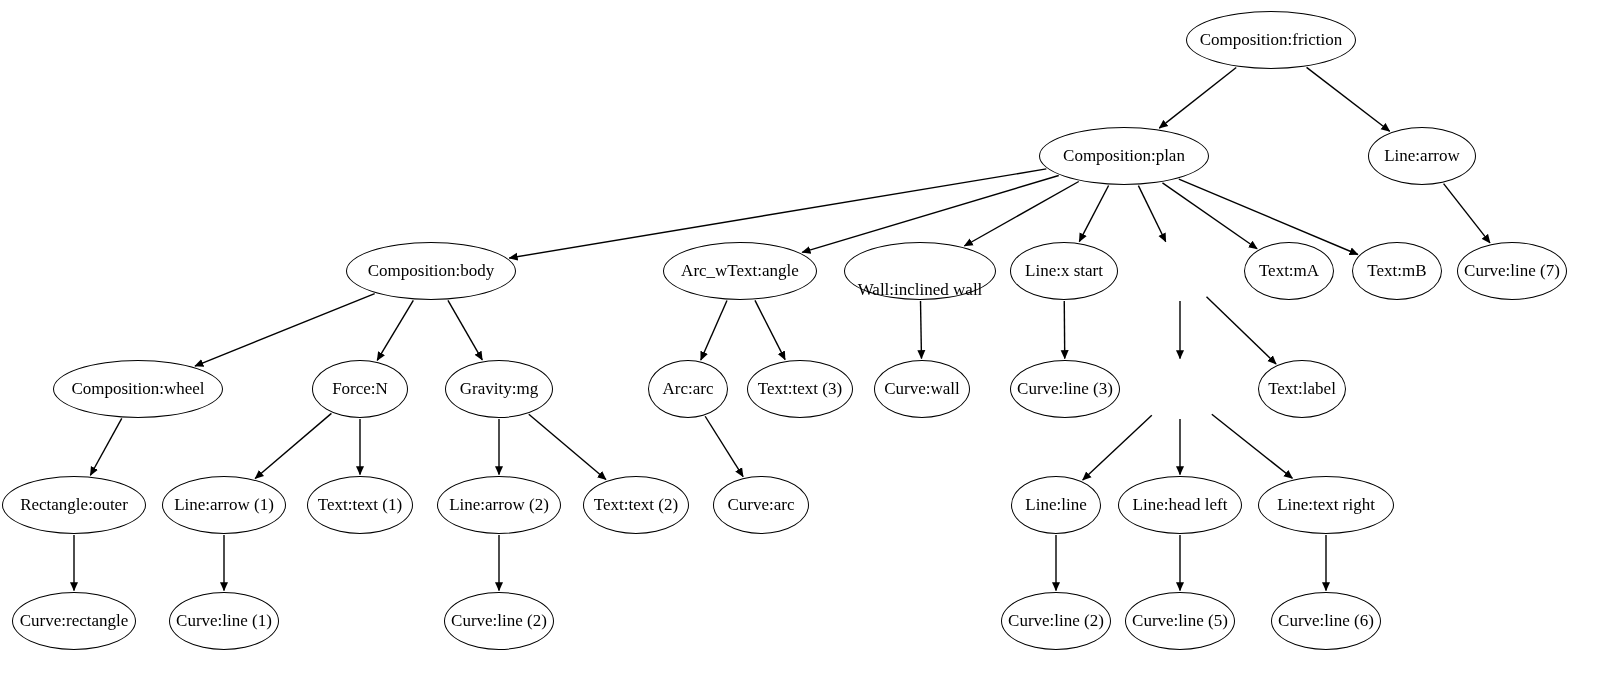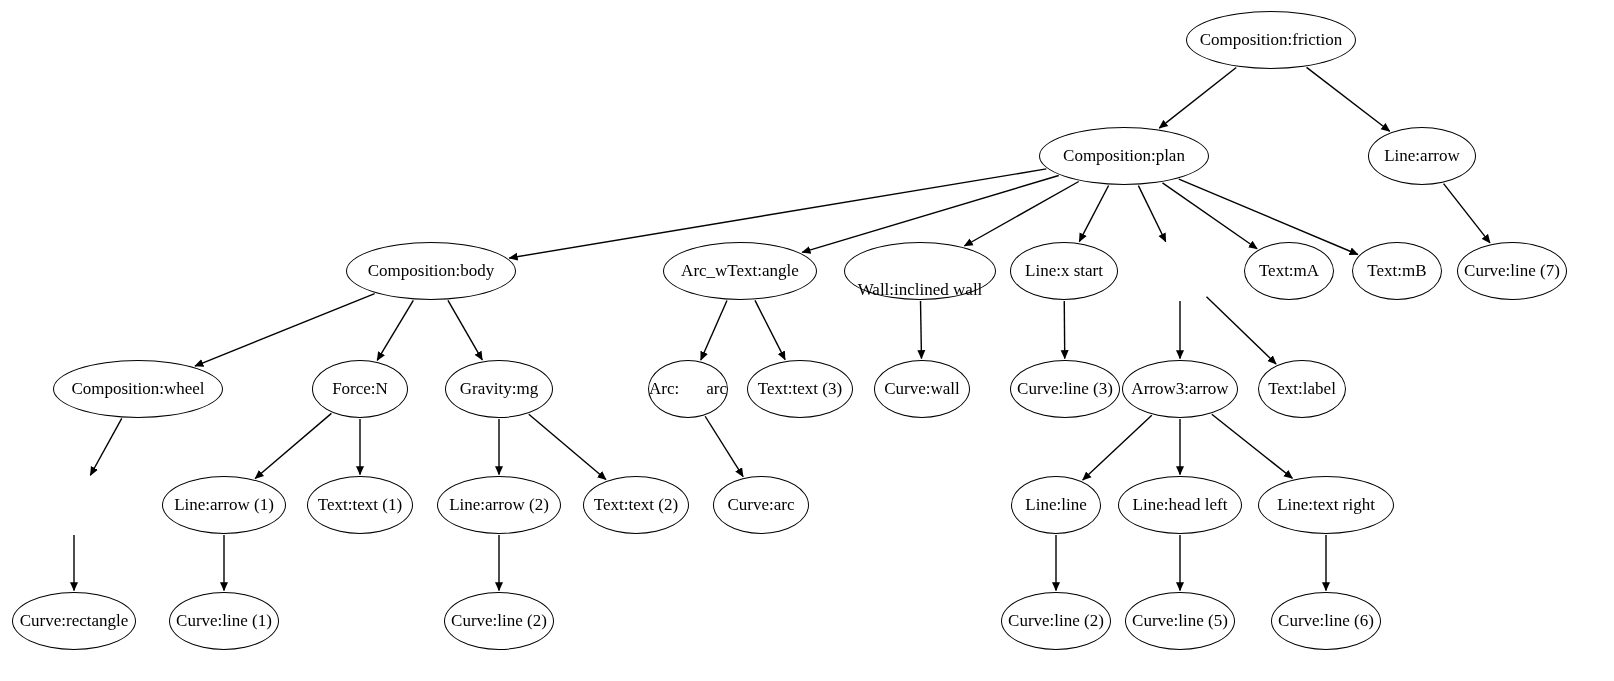--- a/index.html
+++ b/index.html
@@ -140,43 +140,43 @@
         <span class="ln">wheel</span>
       </div>
       <div class="node" style="left: 312px; top: 360px; width: 96px; height: 58px;">
         <span class="ln">Force:</span>
         <span class="ln">N</span>
       </div>
       <div class="node" style="left: 445px; top: 360px; width: 108px; height: 58px;">
         <span class="ln">Gravity:</span>
         <span class="ln">mg</span>
       </div>
-      <div class="node" style="left: 648px; top: 360px; width: 80px; height: 58px; justify-content: space-between;">
+      <div class="node" style="left: 648px; top: 360px; width: 80px; height: 58px;">
         <span class="ln">Arc:</span>
         <span class="ln">arc</span>
       </div>
       <div class="node" style="left: 747px; top: 360px; width: 106px; height: 58px;">
         <span class="ln">Text:</span>
         <span class="ln">text (3)</span>
       </div>
       <div class="node" style="left: 874px; top: 360px; width: 96px; height: 58px;">
         <span class="ln">Curve:</span>
         <span class="ln">wall</span>
       </div>
       <div class="node" style="left: 1010px; top: 360px; width: 110px; height: 58px;">
         <span class="ln">Curve:</span>
         <span class="ln">line (3)</span>
       </div>
-      <div class="node" style="left: 1122px; top: 360px; width: 116px; height: 58px;">
-        <span class="ln">Arrow3:</span>
-        <span class="ln">arrow</span>
-      </div>
       <div class="node" style="left: 1258px; top: 360px; width: 88px; height: 58px;">
         <span class="ln">Text:</span>
         <span class="ln">label</span>
+      </div>
+      <div class="node" style="left: 2px; top: 476px; width: 144px; height: 58px;">
+        <span class="ln">Rectangle:</span>
+        <span class="ln">outer</span>
       </div>
       <div class="node" style="left: 162px; top: 476px; width: 124px; height: 58px;">
         <span class="ln">Line:</span>
         <span class="ln">arrow (1)</span>
       </div>
       <div class="node" style="left: 307px; top: 476px; width: 106px; height: 58px;">
         <span class="ln">Text:</span>
         <span class="ln">text (1)</span>
       </div>
       <div class="node" style="left: 437px; top: 476px; width: 124px; height: 58px;">

